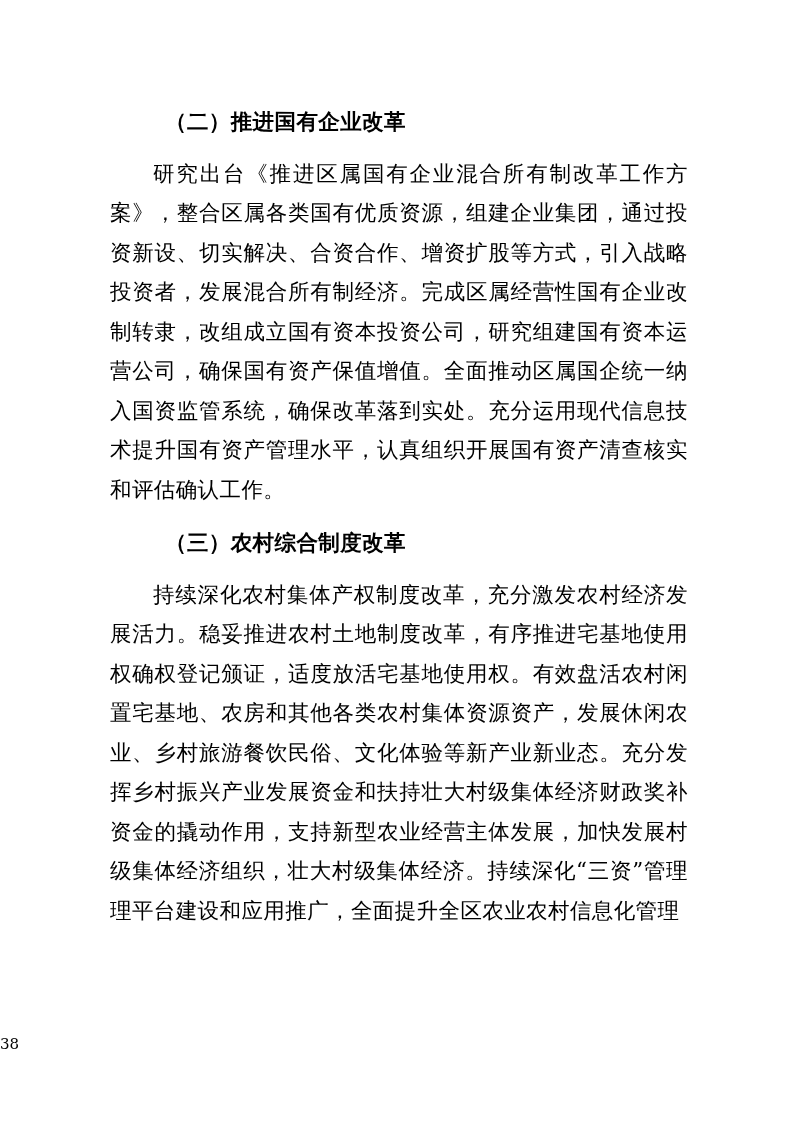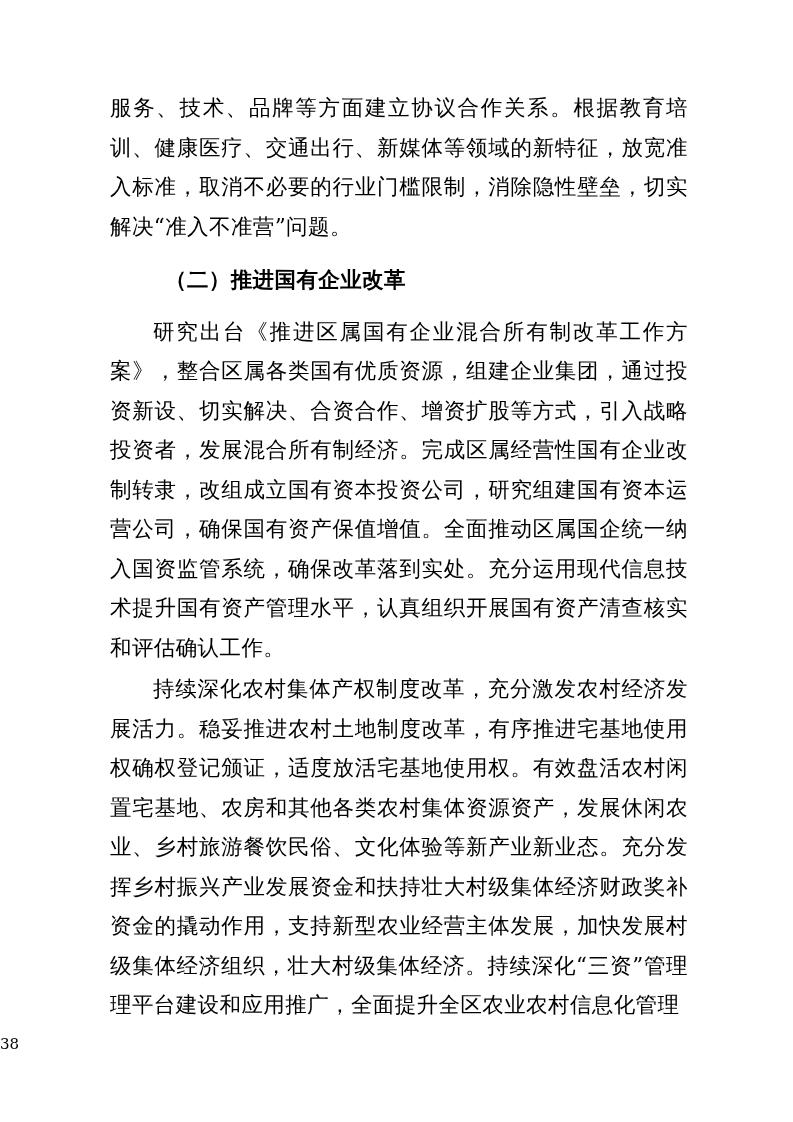--- a/index.html
+++ b/index.html
@@ -59,29 +59,29 @@
     color: #000000;
     font-family: "DejaVu Serif", "Liberation Serif", serif;
   }
 </style>
 </head>
 <body>
 
 <div class="page">
   <div class="content">
 
-    <p class="para">服务、技术、品牌等方面建立协议合作关系。根据教育培训、健康医疗、交通出行、新媒体等领域的新特征，放宽准入标准，取消不必要的行业门槛限制，消除隐性壁垒，切实解决“准入不准营”问题。</p>
 
     <div class="gap-sm"></div>
 
     <h2 class="heading">（二）推进国有企业改革</h2>
 
     <p class="para indent">研究出台《推进区属国有企业混合所有制改革工作方案》，整合区属各类国有优质资源，组建企业集团，通过投资新设、切实解决、合资合作、增资扩股等方式，引入战略投资者，发展混合所有制经济。完成区属经营性国有企业改制转隶，改组成立国有资本投资公司，研究组建国有资本运营公司，确保国有资产保值增值。全面推动区属国企统一纳入国资监管系统，确保改革落到实处。充分运用现代信息技术提升国有资产管理水平，认真组织开展国有资产清查核实和评估确认工作。</p>
 
     <div class="gap-sm"></div>
 
+    <h2 class="heading">（三）农村综合制度改革</h2>
 
     <p class="para indent">持续深化农村集体产权制度改革，充分激发农村经济发展活力。稳妥推进农村土地制度改革，有序推进宅基地使用权确权登记颁证，适度放活宅基地使用权。有效盘活农村闲置宅基地、农房和其他各类农村集体资源资产，发展休闲农业、乡村旅游餐饮民俗、文化体验等新产业新业态。充分发挥乡村振兴产业发展资金和扶持壮大村级集体经济财政奖补资金的撬动作用，支持新型农业经营主体发展，加快发展村级集体经济组织，壮大村级集体经济。持续深化“三资”管理理平台建设和应用推广，全面提升全区农业农村信息化管理</p>
 
   </div>
 
   <div class="page-number">38</div>
 </div>
 
 </body></html>

